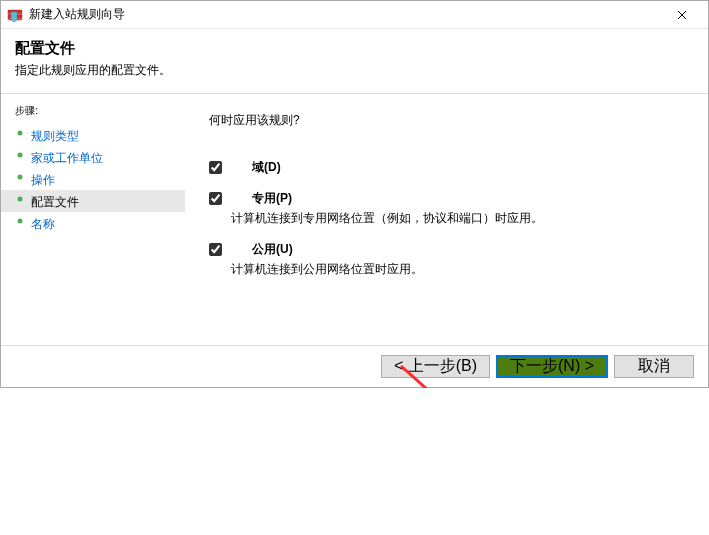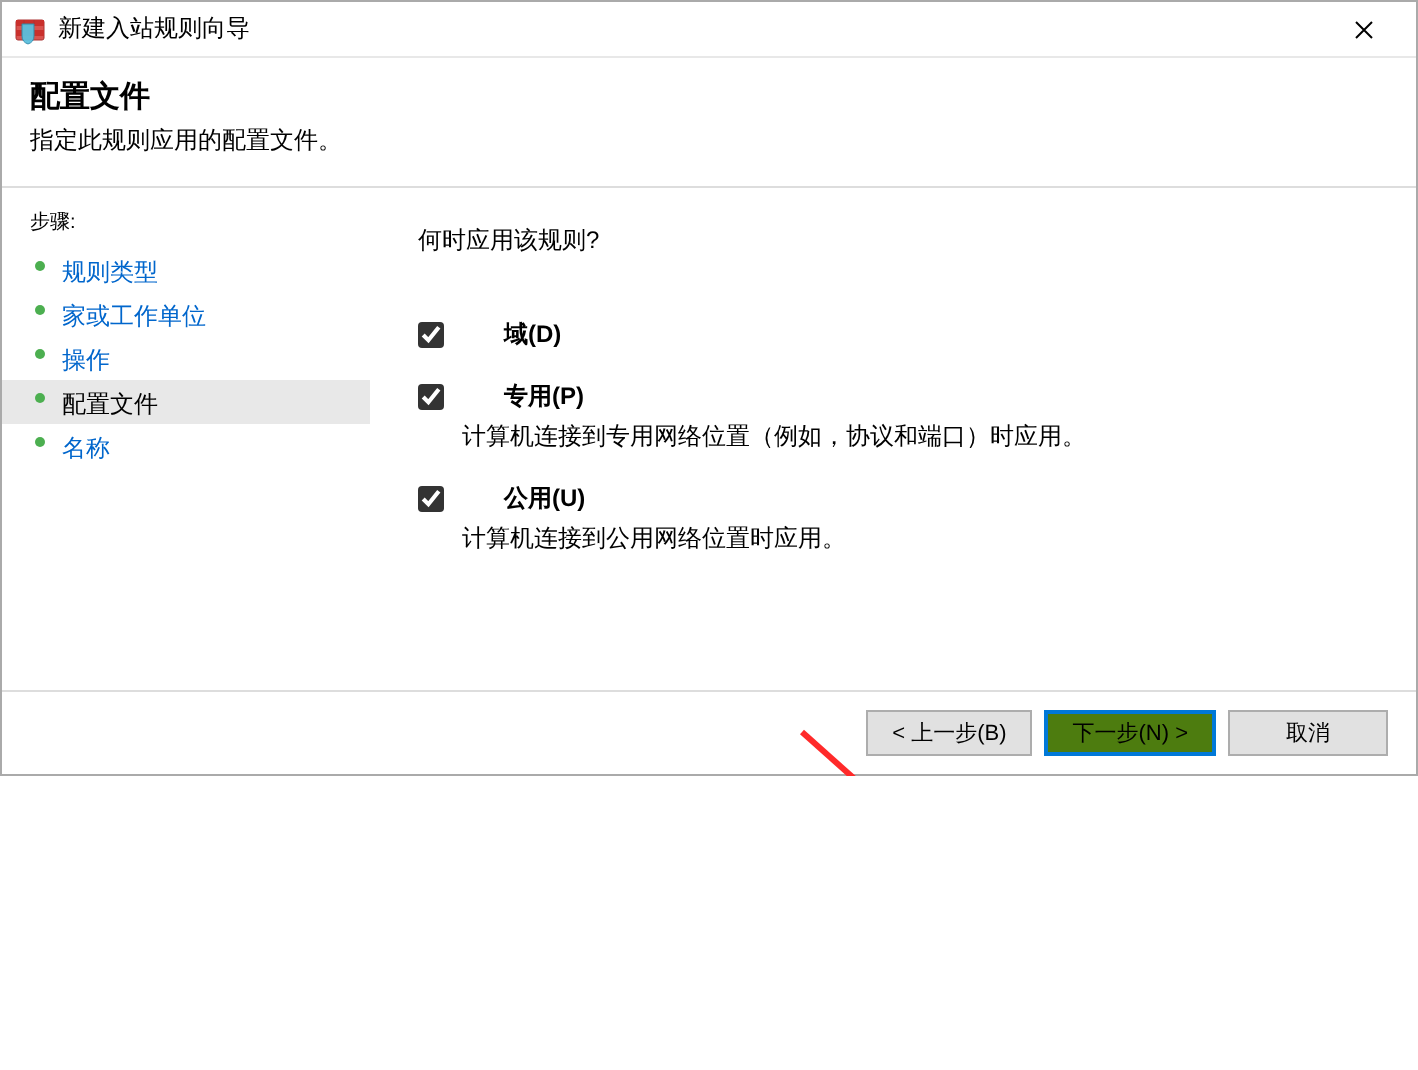--- a/index.html
+++ b/index.html
@@ -21,21 +21,21 @@
 .sidebar .bullet { width: 10px; height: 10px; margin-right: 6px; display: inline-flex; align-items: center; justify-content: center; }
 .content { flex: 1; padding: 18px 24px; position: relative; }
 .question { margin-bottom: 30px; }
 .opt { margin-bottom: 14px; }
 .opt-row { display: flex; align-items: center; }
 .opt-row input[type=checkbox] { width: 13px; height: 13px; margin-right: 6px; accent-color: #333; }
 .opt-row label { font-size: 12px; }
 .opt-row .hot { font-weight: bold; margin-left: 24px; }
 .opt-desc { margin-left: 22px; margin-top: 3px; color: #000; }
 .footer { height: 42px; border-top: 1px solid #ddd; display: flex; justify-content: flex-end; align-items: center; padding: 0 14px; gap: 6px; }
-.btn { height: 23px; min-width: 80px; padding: 0 12px; font-size: 11px; background: #e1e1e1; border: 1px solid #adadad; cursor: default; display: inline-flex; align-items: center; justify-content: center; }
+.btn { height: 23px; min-width: 80px; padding: 0 12px; font-size: 16px; background: #e1e1e1; border: 1px solid #adadad; cursor: default; display: inline-flex; align-items: center; justify-content: center; }
 .btn.primary { border: 2px solid #0078d7; background: #4d7c0f; }
 .arrow-annot { position: absolute; pointer-events: none; }
 </style>
 </head>
 <body>
 
 <div class="window">
 
   <div class="titlebar">
     <span class="icon">

